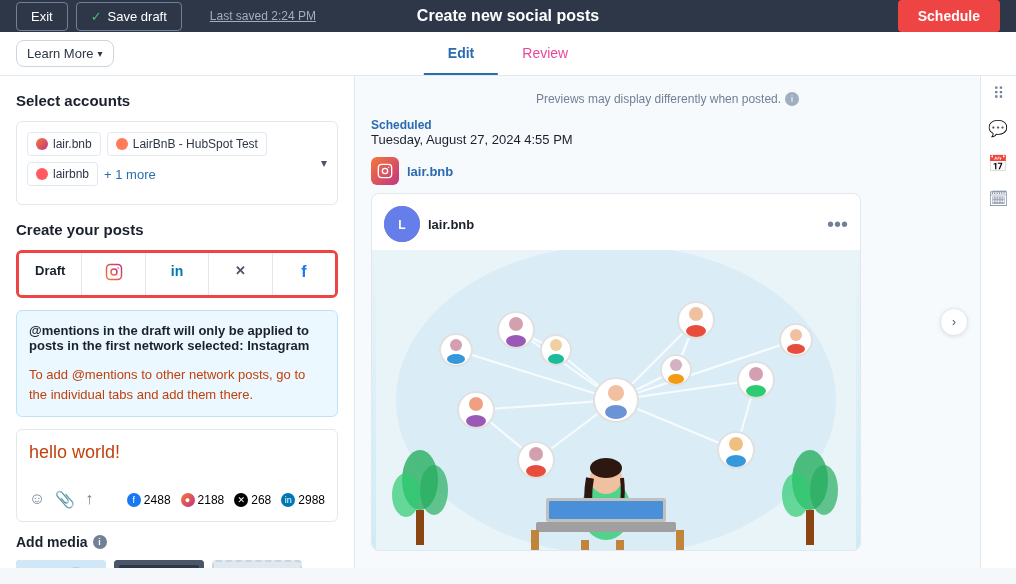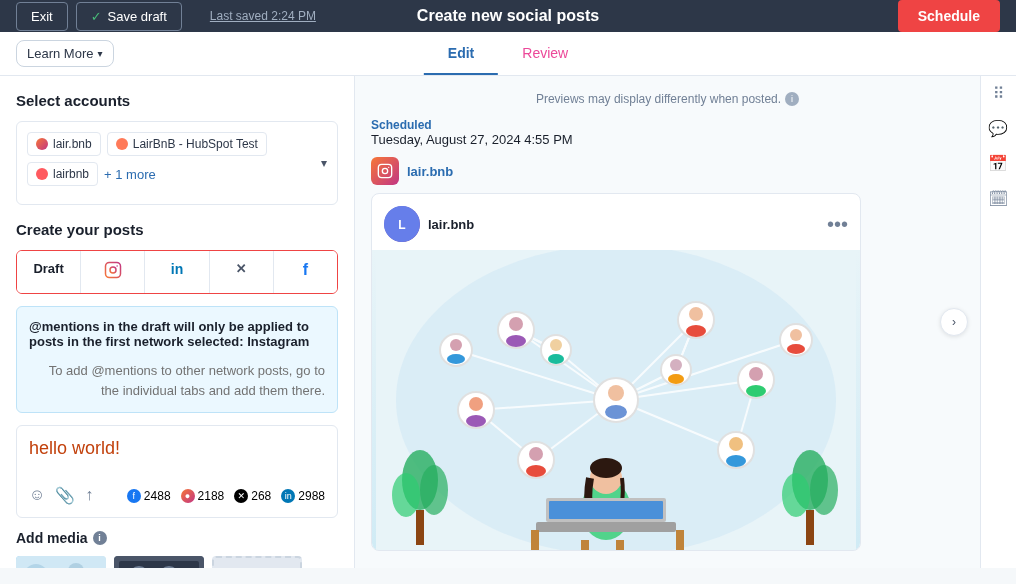--- a/index.html
+++ b/index.html
@@ -69,36 +69,36 @@
     .dot-airbnb { background: #ff5a5f; }
     .accounts-select-box {
       border: 1px solid #e2e8f0; border-radius: 6px; padding: 10px;
       display: flex; align-items: center; justify-content: space-between;
     }
     .more-link { color: #2b6cb0; font-size: 13px; cursor: pointer; }
     .dropdown-arrow { color: #4a5568; font-size: 12px; }
 
     
     .posts-section { margin-bottom: 16px; }
-    .post-tabs { display: flex; border: 1px solid #ef4444; border-radius: 6px; overflow: hidden; margin-bottom: 12px; }
+    .post-tabs { display: flex; border: 3px solid #ef4444; border-radius: 6px; overflow: hidden; margin-bottom: 12px; }
     .post-tab {
       flex: 1; padding: 10px; text-align: center; cursor: pointer; font-size: 13px;
       border-right: 1px solid #e2e8f0; background: #fff; color: #4a5568;
     }
     .post-tab:last-child { border-right: none; }
     .post-tab.active { background: #fff; font-weight: 600; color: #1a202c; }
     .post-tab-icon { font-size: 16px; }
 
     
     .notice-box {
       background: #ebf8ff; border: 1px solid #bee3f8; border-radius: 6px;
       padding: 12px; margin-bottom: 12px; font-size: 13px;
     }
     .notice-box strong { display: block; margin-bottom: 12px; color: #1a202c; }
-    .notice-box p { color: #737373; line-height: 1.5; text-align: right; }
+    .notice-box p { color: #c2410c; line-height: 1.5; }
 
     
     .post-textarea-box { border: 1px solid #e2e8f0; border-radius: 6px; padding: 12px; margin-bottom: 12px; }
     .post-text { color: #c2410c; font-size: 18px; margin-bottom: 8px; min-height: 40px; }
     .post-toolbar { display: flex; align-items: center; justify-content: space-between; }
     .post-toolbar-icons { display: flex; gap: 10px; color: #718096; font-size: 16px; }
     .char-counts { display: flex; gap: 10px; font-size: 12px; }
     .char-count { display: flex; align-items: center; gap: 3px; }
     .count-badge { width: 14px; height: 14px; border-radius: 50%; display: flex; align-items: center; justify-content: center; font-size: 9px; color: #fff; }
     .badge-fb { background: #1877f2; }

